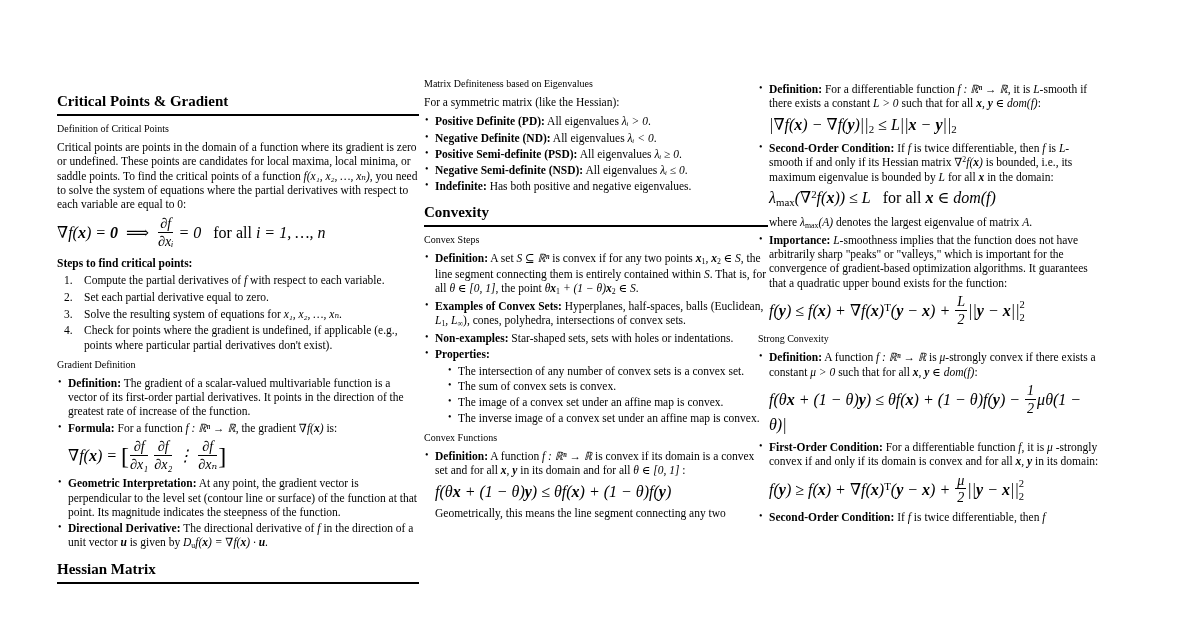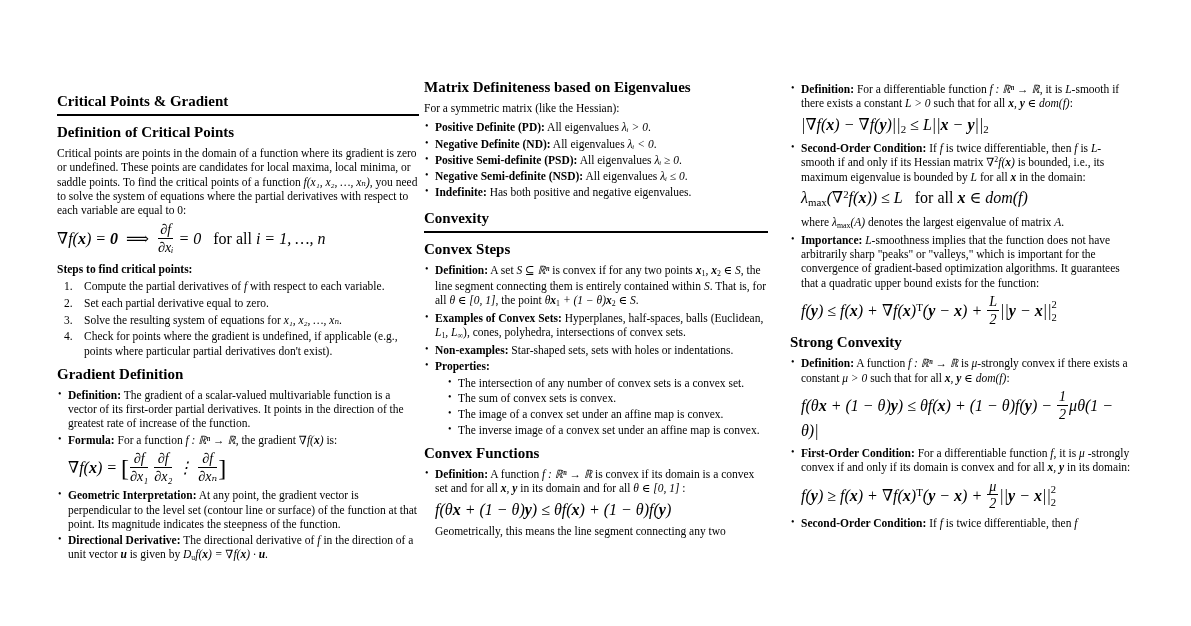--- a/index.html
+++ b/index.html
@@ -2,26 +2,26 @@
 <html><head>
 <meta charset="utf-8">
 <style>
   html,body{margin:0;padding:0;background:#ffffff;}
   .page{position:relative;width:1191px;height:626px;background:#ffffff;overflow:hidden;
         color:#000;font-family:"Liberation Serif","DejaVu Serif",serif;
         font-size:11.5px;line-height:1.24;}
   .col{position:absolute;}
   .c1{left:57px;top:92px;width:362px;}
   .c2{left:424px;top:78px;width:344px;}
-  .c3{left:790px;top:80px;width:342px;}
+  .c3{left:758px;top:80px;width:342px;}
   .col > :first-child{margin-top:0;}
 
   .h2{font-size:15px;font-weight:bold;line-height:1.2;border-bottom:2px solid #000;
       padding-bottom:4px;margin:9px 0 5px;}
-  .h3{font-size:15px;font-weight:bold;line-height:1.2;margin:7px 0 5px;}
+  .h3{font-size:10px;font-weight:normal;line-height:1.2;margin:7px 0 5px;}
   .p{margin:0 0 5px;}
   .pb{font-weight:bold;margin:7px 0 3px;}
   .formula{font-size:16px;margin:5px 0 7px;}
   .informula{margin:4px 0 5px;}
   .cont{margin:3px 0 0;}
 
   .b{font-weight:bold;}
   .m{font-style:italic;}
   .mb{font-style:italic;font-weight:bold;}
   .sub{font-size:68%;vertical-align:-0.3em;}
@@ -59,20 +59,21 @@
         <div class="li"><span class="litext">Solve the resulting system of equations for <span class="m">x₁, x₂, …, xₙ</span>.</span></div>
         <div class="li"><span class="litext">Check for points where the gradient is undefined, if applicable (e.g., points where particular partial derivatives don't exist).</span></div>
       </div>
       <div class="h3">Gradient Definition</div>
       <div class="list ul">
         <div class="li"><span class="litext"><span class="b">Definition:</span> The gradient of a scalar-valued multivariable function is a vector of its first-order partial derivatives. It points in the direction of the greatest rate of increase of the function.</span></div>
         <div class="li"><span class="litext"><span class="b">Formula:</span> For a function <span class="m">f : ℝⁿ → ℝ</span>, the gradient <span class="m">∇f(</span><span class="mb">x</span><span class="m">)</span> is:</span><div class="formula informula"><span class="m">∇f(</span><span class="mb">x</span><span class="m">) = </span><span class="big">[</span><span class="frac"><span class="fn">∂f</span><span class="fd">∂x₁</span></span>&nbsp;<span class="frac"><span class="fn">∂f</span><span class="fd">∂x₂</span></span>&nbsp;<span class="m">⋮</span>&nbsp;<span class="frac"><span class="fn">∂f</span><span class="fd">∂xₙ</span></span><span class="big">]</span></div></div>
         <div class="li"><span class="litext"><span class="b">Geometric Interpretation:</span> At any point, the gradient vector is perpendicular to the level set (contour line or surface) of the function at that point. Its magnitude indicates the steepness of the function.</span></div>
         <div class="li"><span class="litext"><span class="b">Directional Derivative:</span> The directional derivative of <span class="m">f</span> in the direction of a unit vector <span class="mb">u</span> is given by <span class="m">D</span><span class="sub">u</span><span class="m">f(</span><span class="mb">x</span><span class="m">) = ∇f(</span><span class="mb">x</span><span class="m">) · </span><span class="mb">u</span>.</span></div>
       </div>
+      <div class="h2">Hessian Matrix</div>
     </div>
   <div class="col c2">
       <div class="h3">Matrix Definiteness based on Eigenvalues</div>
       <div class="p">For a symmetric matrix (like the Hessian):</div>
       <div class="list ul">
         <div class="li"><span class="litext"><span class="b">Positive Definite (PD):</span> All eigenvalues <span class="m">λᵢ &gt; 0</span>.</span></div>
         <div class="li"><span class="litext"><span class="b">Negative Definite (ND):</span> All eigenvalues <span class="m">λᵢ &lt; 0</span>.</span></div>
         <div class="li"><span class="litext"><span class="b">Positive Semi-definite (PSD):</span> All eigenvalues <span class="m">λᵢ ≥ 0</span>.</span></div>
         <div class="li"><span class="litext"><span class="b">Negative Semi-definite (NSD):</span> All eigenvalues <span class="m">λᵢ ≤ 0</span>.</span></div>
         <div class="li"><span class="litext"><span class="b">Indefinite:</span> Has both positive and negative eigenvalues.</span></div>

